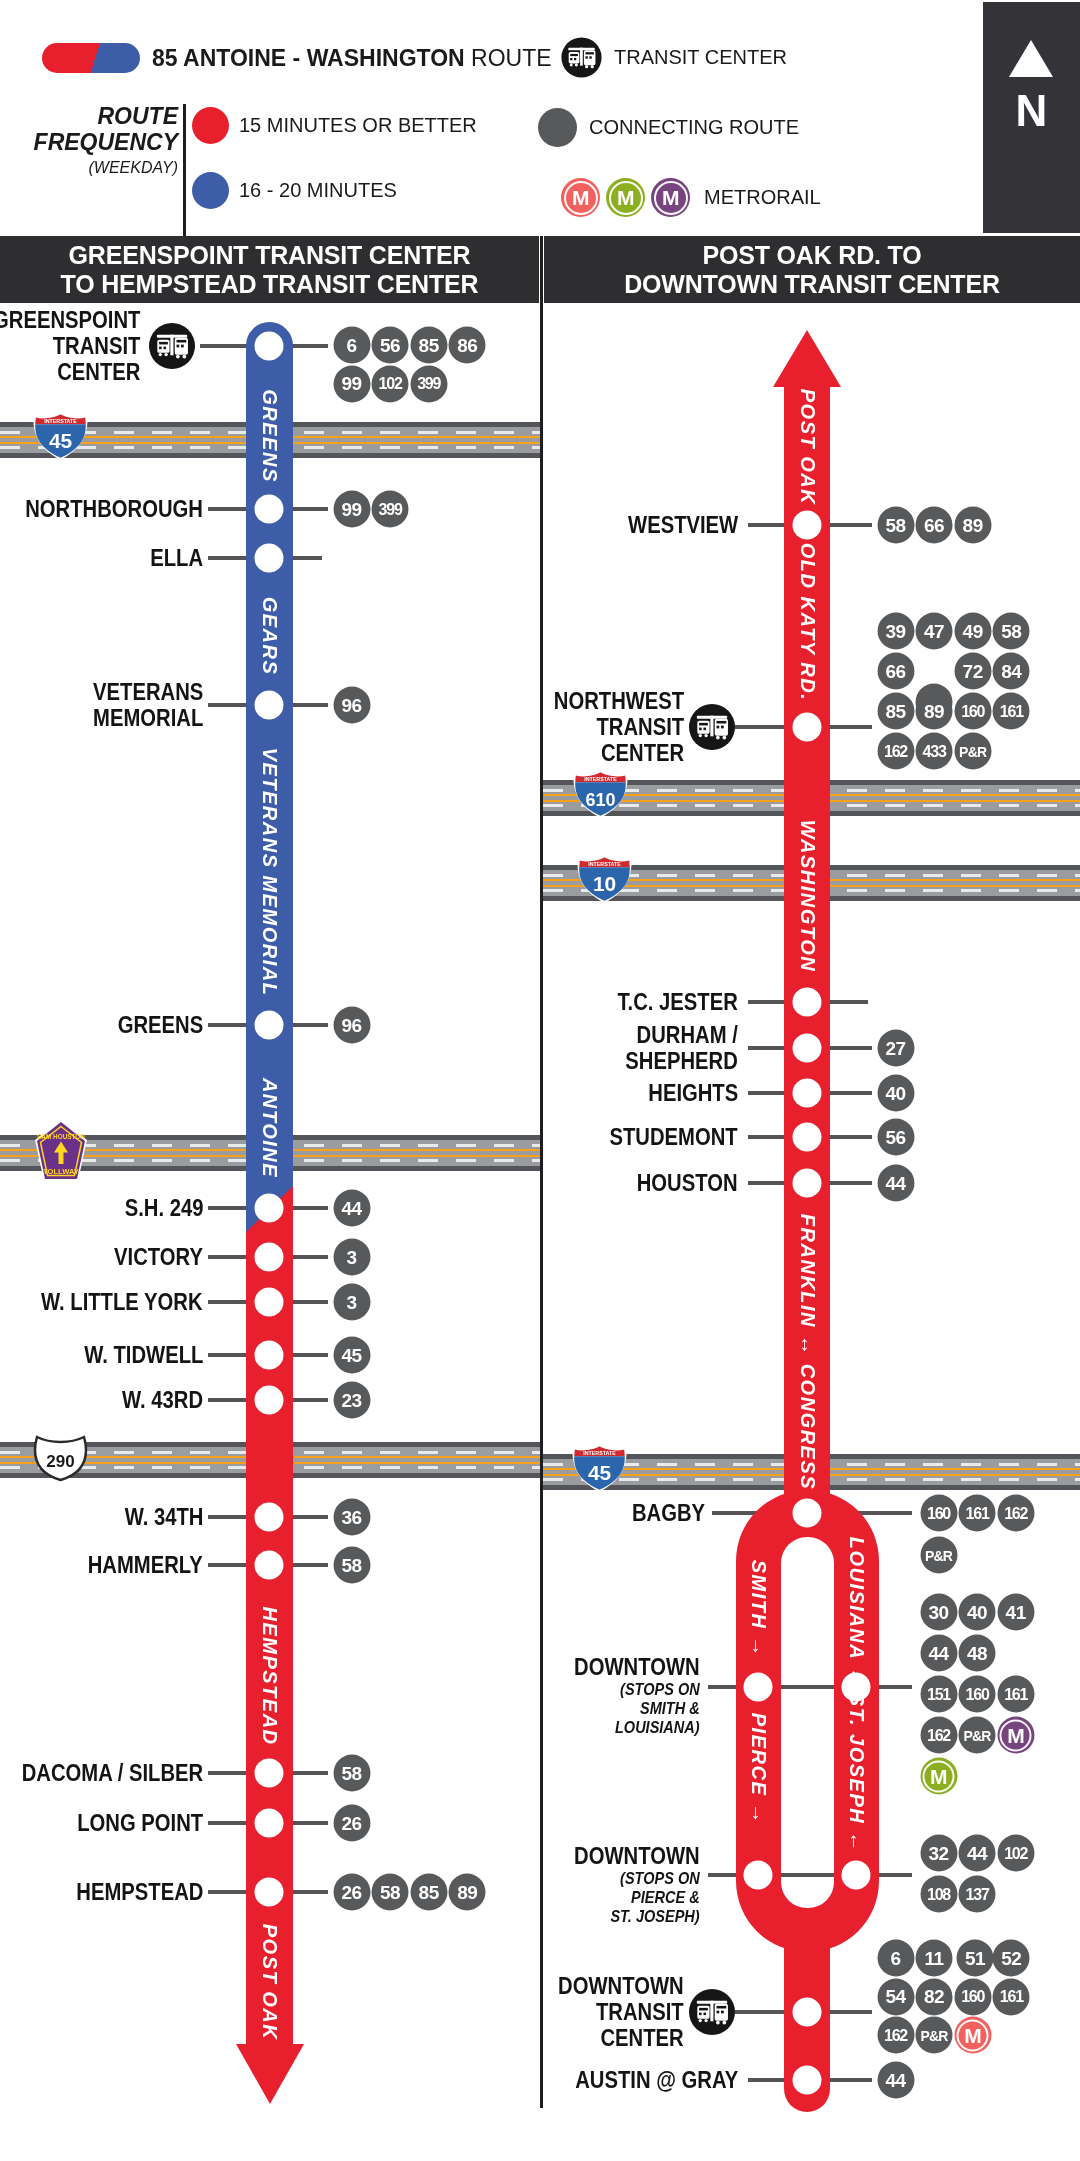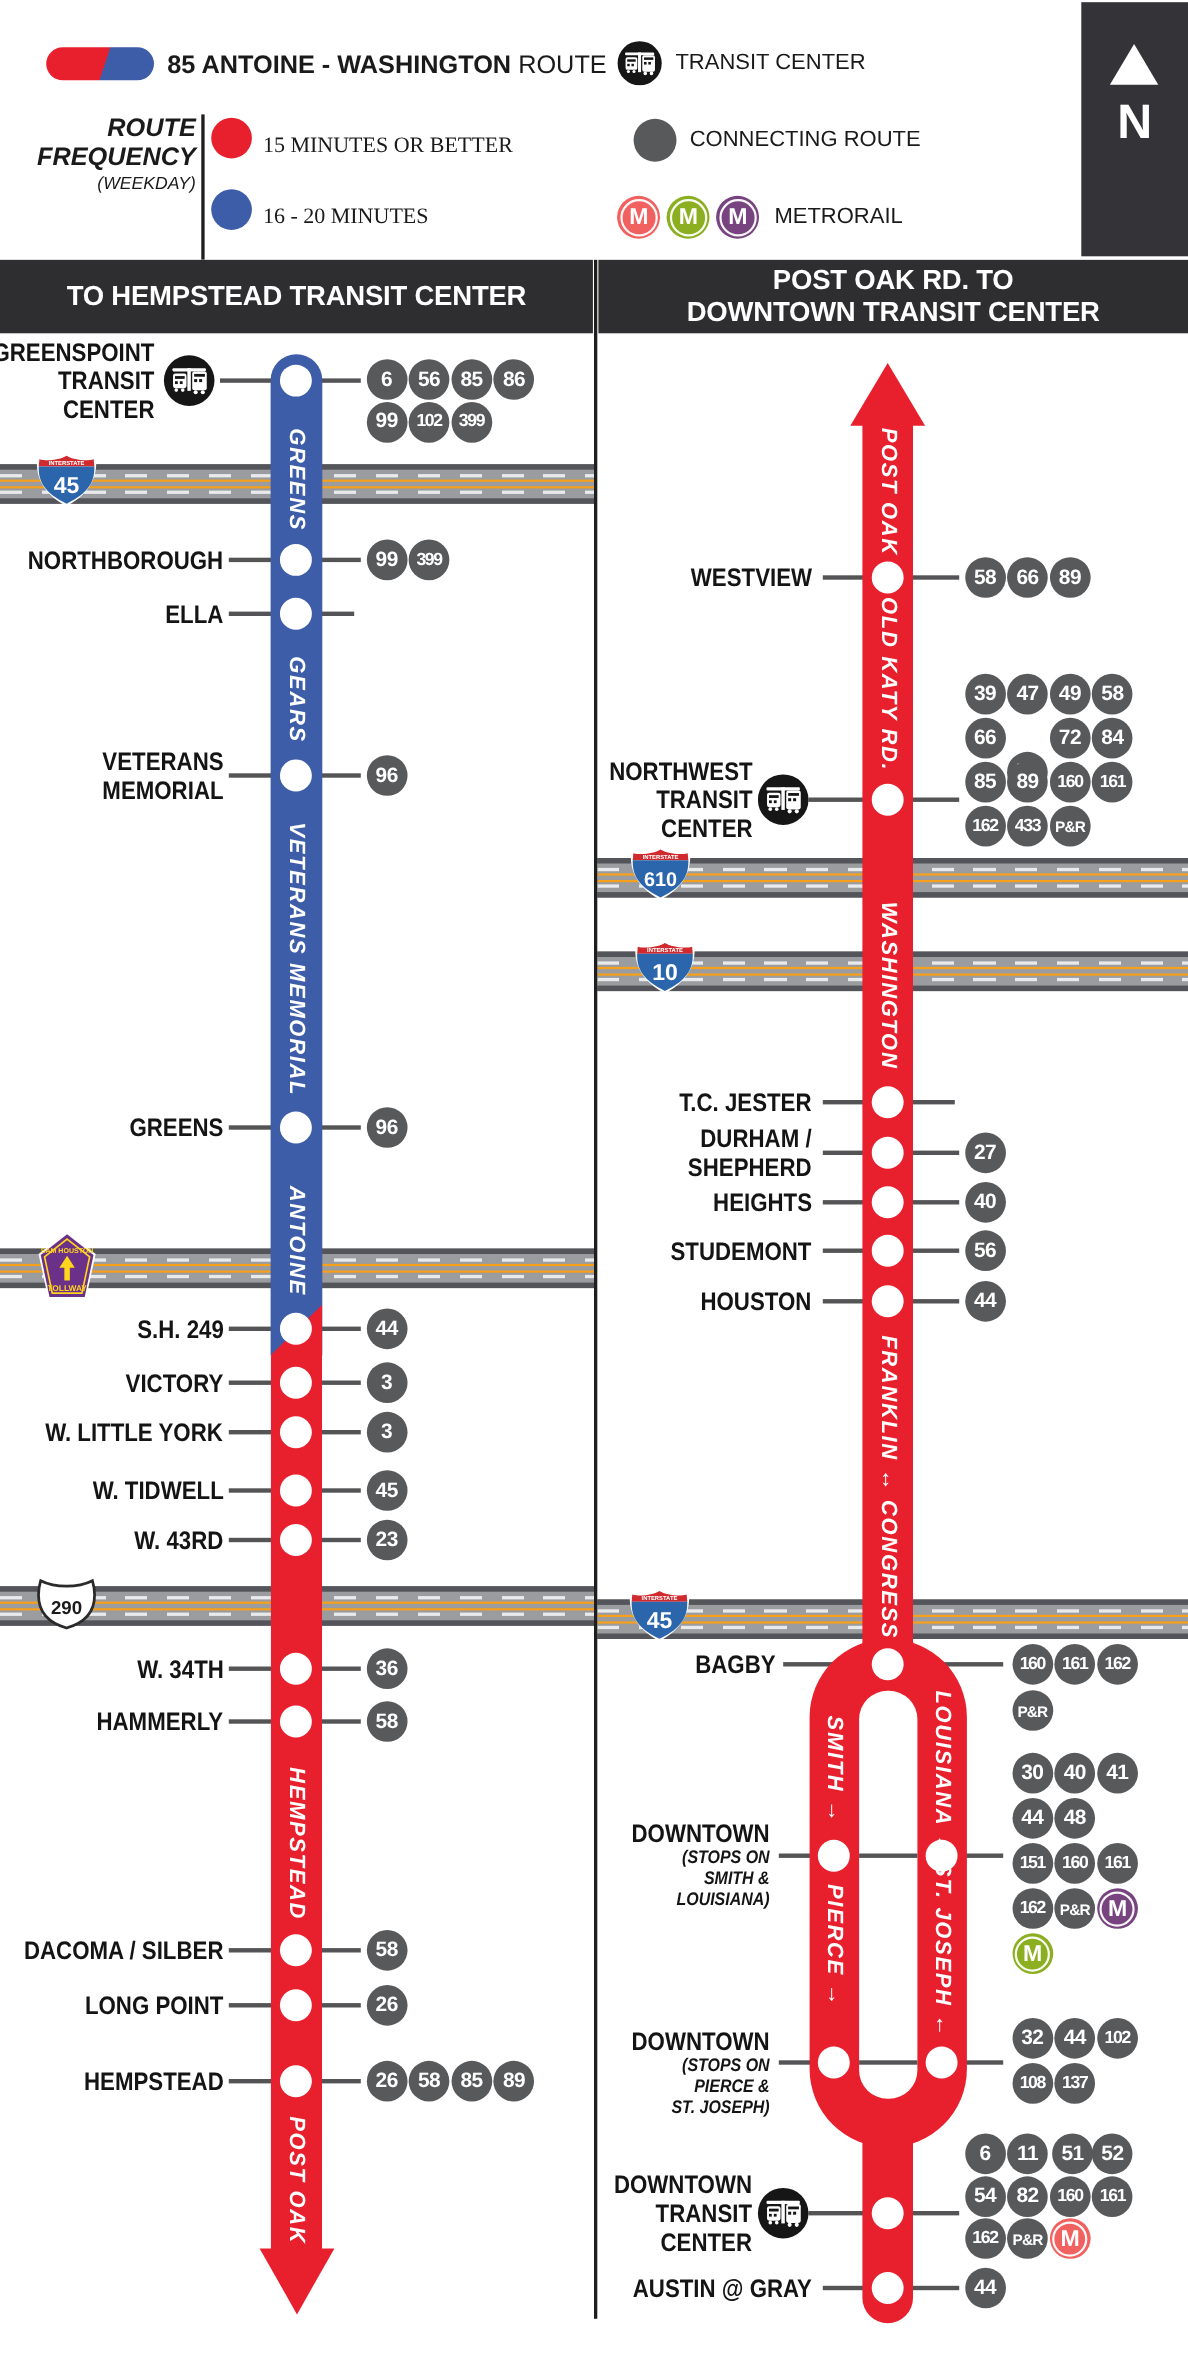--- a/index.html
+++ b/index.html
@@ -7,21 +7,21 @@
   
   #legend{position:absolute;left:0;top:0;width:1080px;height:236px;background:#fff;z-index:10;}
   #route-pill{position:absolute;left:42px;top:43px;width:98px;height:30px;border-radius:15px;
     background:linear-gradient(108deg,#E8202E 0 54%,#3D5DA9 54% 100%);}
   #route-title{position:absolute;left:152px;top:45px;font-size:23px;color:#1a1a1a;white-space:nowrap;}
   #route-title b{font-weight:bold;}
   #freq-title{position:absolute;right:902px;top:103px;text-align:right;color:#1a1a1a;
     font-weight:bold;font-style:italic;font-size:23px;line-height:26px;white-space:nowrap;}
   #freq-sub{font-size:16px;font-weight:normal;}
   #freq-divider{position:absolute;left:183px;top:104px;width:3px;height:132px;background:#1e1e1e;}
-  .freq-item{position:absolute;left:192px;height:38px;display:flex;align-items:flex-end;font-family:Liberation Serif, serif;}
+  .freq-item{position:absolute;left:192px;height:38px;display:flex;align-items:center;}
   .freq-swatch{width:37px;height:37px;border-radius:50%;margin-right:10px;flex:0 0 auto;}
   .legend-label{font-size:20px;color:#1a1a1a;font-weight:normal;white-space:nowrap;}
   .sym-row{position:absolute;display:flex;align-items:center;}
   .sym-circle{width:39px;height:39px;border-radius:50%;margin-right:12px;flex:0 0 auto;}
   #northbox{position:absolute;left:983px;top:2px;width:97px;height:231px;background:#343438;z-index:11;}
   #north-tri{position:absolute;left:26px;top:38px;width:0;height:0;
     border-left:22px solid transparent;border-right:22px solid transparent;border-bottom:37px solid #fff;}
   #north-n{position:absolute;left:0;top:84px;width:97px;text-align:center;color:#fff;font-weight:bold;font-size:44px;}
   
   .col-header{position:absolute;top:236px;height:67px;background:#2E2E30;color:#fff;z-index:9;
@@ -101,40 +101,41 @@
             </g>
 <g fill="#fff">
               <circle cx="12" cy="32.8" r="1.7"></circle>
               <circle cx="18" cy="32.8" r="1.7"></circle>
 <circle cx="30" cy="34.8" r="1.9"></circle>
               <circle cx="36.6" cy="34.8" r="1.9"></circle>
             </g>
           </svg></span>
       <div class="legend-label">TRANSIT CENTER</div>
     </div>
-    <div class="sym-row" style="left:576px;top:108px;">
+    <div class="sym-row" style="left:538px;top:108px;">
       <div class="sym-circle" style="background: rgb(88, 89, 91);"></div>
       <div class="legend-label">CONNECTING ROUTE</div>
     </div>
     <div class="sym-row" style="left:561px;top:178px;">
       <span id="legend-rail-icons" style="display: flex; margin-right: 8px;">
           <div class="badge rail" style="position: relative; transform: none; width: 39px; height: 39px; margin-right: 6px; background: rgb(240, 97, 95);">M</div>
           <div class="badge rail" style="position: relative; transform: none; width: 39px; height: 39px; margin-right: 6px; background: rgb(140, 175, 34);">M</div>
           <div class="badge rail" style="position: relative; transform: none; width: 39px; height: 39px; margin-right: 6px; background: rgb(119, 68, 127);">M</div>
         </span>
       <div class="legend-label">METRORAIL</div>
     </div>
   </div>
 
   <div id="northbox">
     <div id="north-tri"></div>
     <div id="north-n">N</div>
   </div>
 
   <div class="col-header" style="left:0;width:539px;">
+    <div>GREENSPOINT TRANSIT CENTER</div>
     <div>TO HEMPSTEAD TRANSIT CENTER</div>
   </div>
   <div class="col-header" style="left:544px;width:536px;">
     <div>POST OAK RD. TO</div>
     <div>DOWNTOWN TRANSIT CENTER</div>
   </div>
   <div id="divider"></div>
 
   <div id="map">
       <div class="hw" style="left: 0px; width: 540px; top: 422px;">

